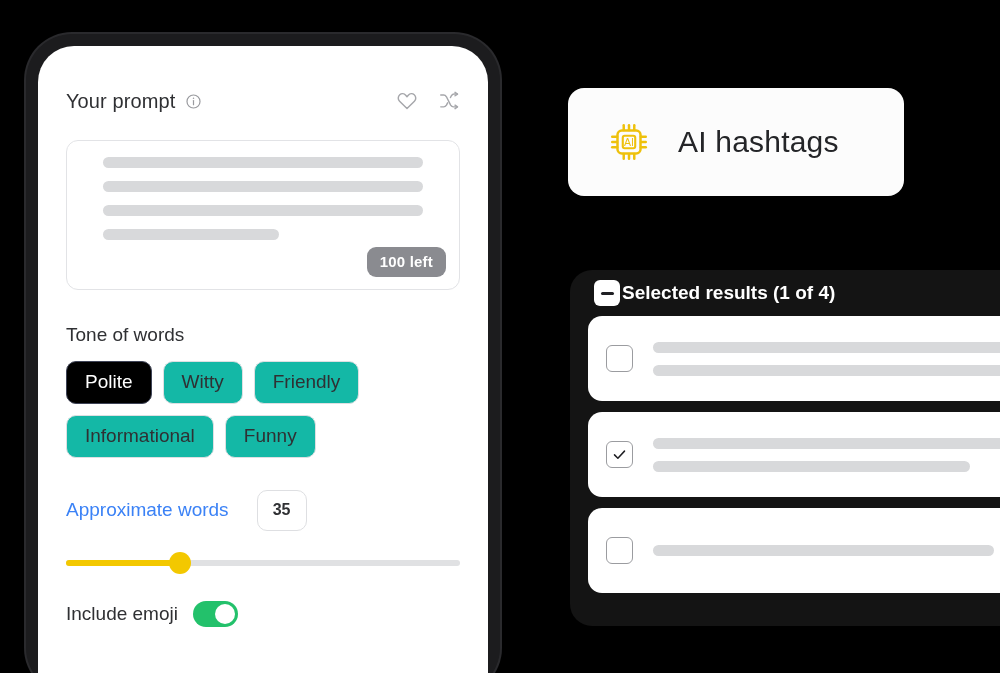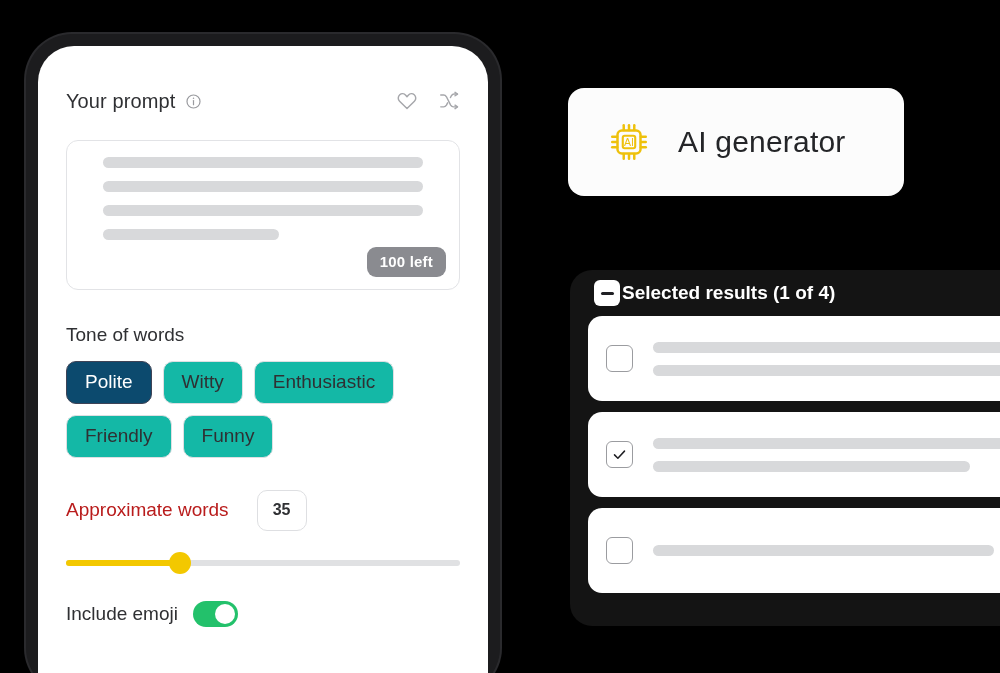--- a/index.html
+++ b/index.html
@@ -117,34 +117,34 @@
     border-radius: 10px;
     background: #14b8a6;
     color: #2f3033;
     font-size: 19px;
     padding: 10px 18px 11px;
     line-height: 1.05;
     white-space: nowrap;
     font-family: "Liberation Sans", sans-serif;
   }
   .chip.selected {
-    background: #0c4a6e;
+    background: #000000;
     border-color: #3e4356;
     color: #ffffff;
   }
 
   
   .words-row {
     display: flex;
     align-items: center;
     margin-top: 32px;
   }
   .words-label {
     font-size: 19px;
-    color: #b91c1c;
+    color: #3b82f6;
   }
   .words-box {
     margin-left: 28px;
     border: 1px solid #dedfe2;
     border-radius: 10px;
     min-width: 50px;
     height: 41px;
     display: flex;
     align-items: center;
     justify-content: center;
@@ -360,22 +360,22 @@
           <div class="sk w100"></div>
           <div class="sk w55"></div>
           <div class="char-badge">100 left</div>
         </div>
 
         <div class="section-label">Tone of words</div>
 
         <div class="chip-row">
           <button class="chip selected">Polite</button>
           <button class="chip">Witty</button>
-          <button class="chip">Enthusiastic</button>
           <button class="chip">Friendly</button>
+          <button class="chip">Informational</button>
           <button class="chip">Funny</button>
         </div>
 
         <div class="words-row">
           <span class="words-label">Approximate words</span>
           <span class="words-box">35</span>
         </div>
 
         <div class="slider-wrap">
           <div class="slider-track"></div>
@@ -408,21 +408,21 @@
         <line x1="29.5" y1="36.5" x2="29.5" y2="41.5"></line>
         <line x1="6.5" y1="18.5" x2="11.5" y2="18.5"></line>
         <line x1="6.5" y1="24" x2="11.5" y2="24"></line>
         <line x1="6.5" y1="29.5" x2="11.5" y2="29.5"></line>
         <line x1="36.5" y1="18.5" x2="41.5" y2="18.5"></line>
         <line x1="36.5" y1="24" x2="41.5" y2="24"></line>
         <line x1="36.5" y1="29.5" x2="41.5" y2="29.5"></line>
         <text x="24" y="28.4" font-family="Liberation Sans, sans-serif" font-size="11" font-weight="400" fill="#eec10c" stroke="none" text-anchor="middle">AI</text>
       </svg>
     </span>
-    <span class="ai-title">AI generator</span>
+    <span class="ai-title">AI hashtags</span>
   </div>
 
   <div class="results-panel">
 
     <div class="results-head">
       <span class="cb indeterminate">
         <span class="dash"></span>
       </span>
       <span class="results-title">Selected results (1 of 4)</span>
     </div>

